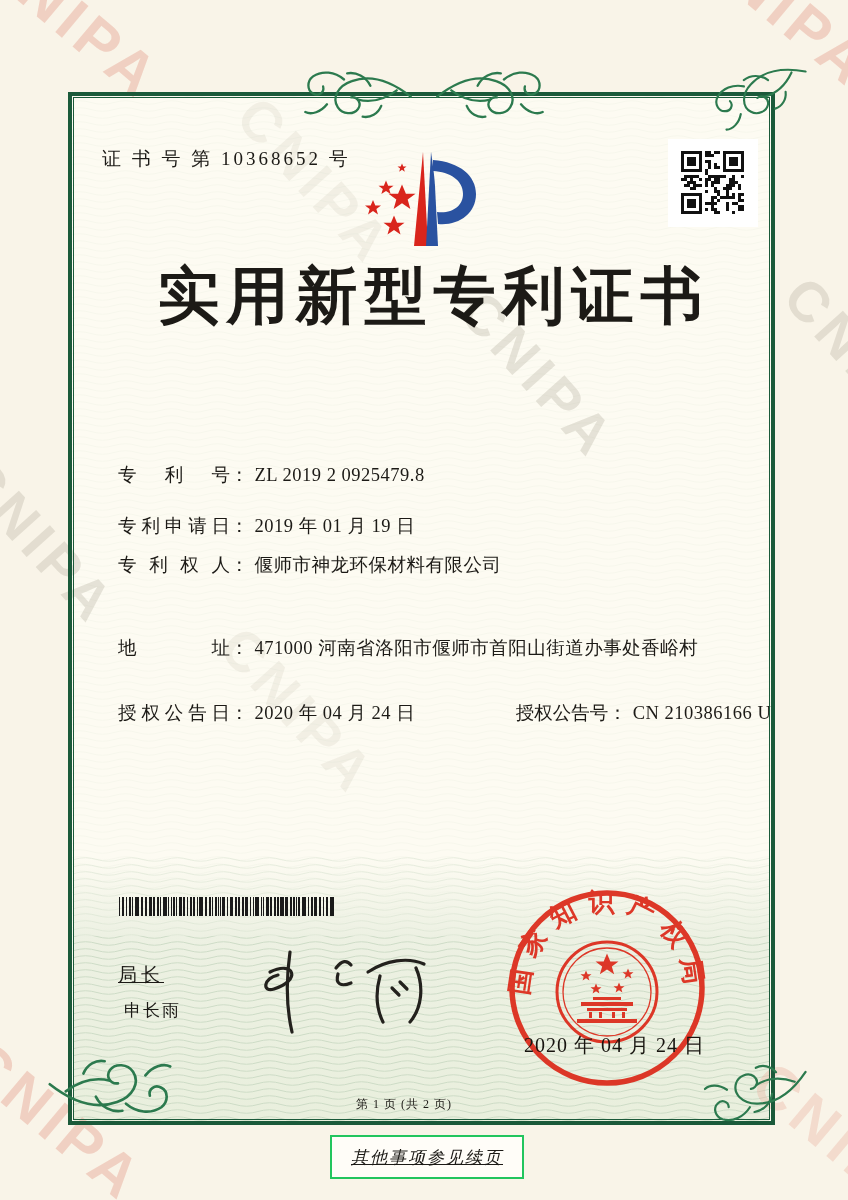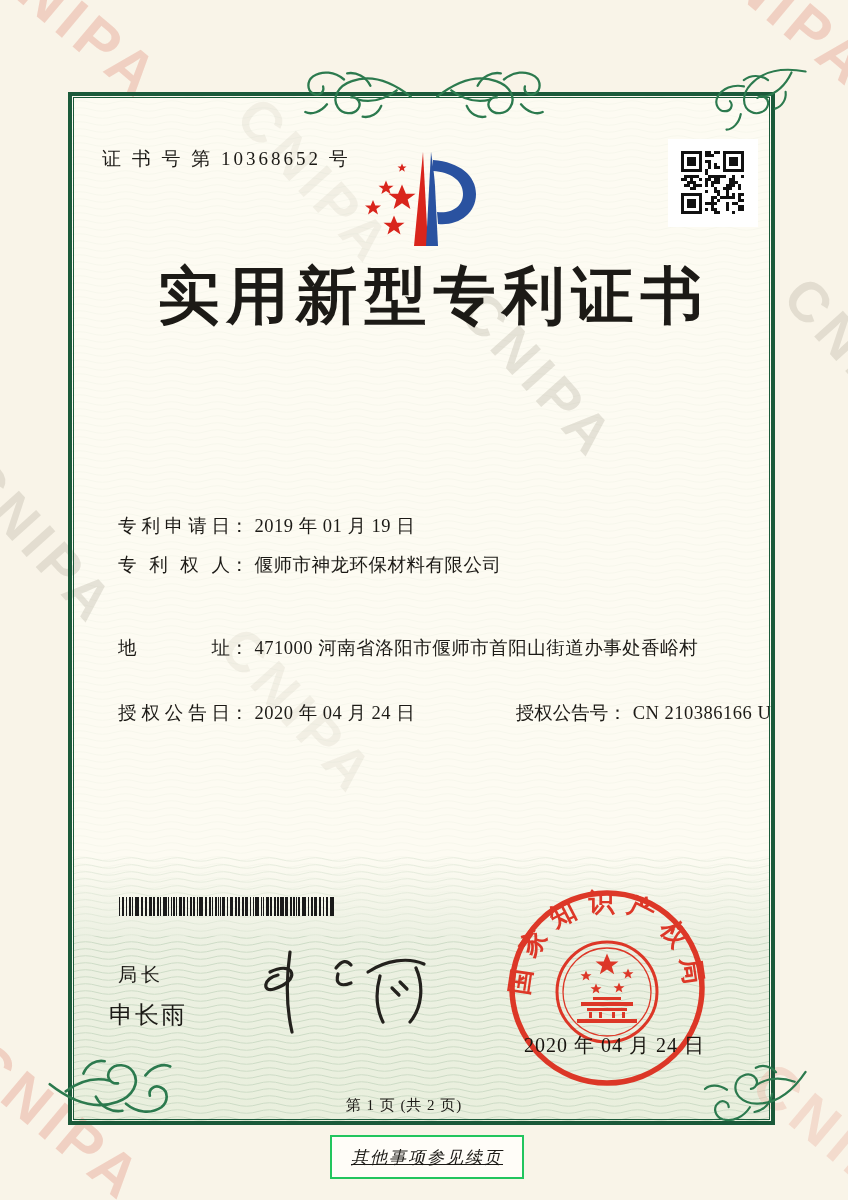--- a/index.html
+++ b/index.html
@@ -33,28 +33,28 @@
   .field-row{position:absolute;left:118px;width:640px;font-size:18.5px;z-index:3;white-space:nowrap;}
   .flabel{display:inline-block;width:112px;text-align:justify;text-align-last:justify;vertical-align:bottom;}
   .fcolon{display:inline-block;margin-right:6px;}
   .fvalue{letter-spacing:0.5px;}
   .flabel2{margin-left:96px;}
 
   .body-text{position:absolute;left:118px;top:694px;width:638px;font-size:17.5px;line-height:26.5px;z-index:3;font-style:italic;}
   .body-text p{margin:0;text-indent:2em;text-align:justify;}
 
   .barcode{position:absolute;left:119px;top:897px;z-index:3;}
-  .signer-title{position:absolute;left:118px;top:962px;font-size:19px;letter-spacing:4px;z-index:3;}
-  .signer-name{position:absolute;left:109px;top:999px;font-size:24px;letter-spacing:2px;z-index:3;}
+  .signer-title{position:absolute;left:118px;top:962px;font-size:19px;letter-spacing:4px;z-index:3;text-decoration:underline;}
+  .signer-name{position:absolute;left:124px;top:999px;font-size:17px;letter-spacing:2px;z-index:3;}
   .signature{position:absolute;left:246px;top:942px;z-index:3;}
 
   .seal{position:absolute;left:505px;top:886px;width:204px;height:204px;z-index:4;opacity:0.93;}
   .seal-date{position:absolute;left:517px;top:1032px;width:195px;text-align:center;font-size:20px;letter-spacing:1px;color:#17140f;z-index:5;}
 
-  .page-indicator{position:absolute;left:319px;top:1096px;width:170px;text-align:center;font-size:15px;letter-spacing:1px;z-index:3;}
+  .page-indicator{position:absolute;left:319px;top:1096px;width:170px;text-align:center;font-size:12px;letter-spacing:1px;z-index:3;}
   .note-box{position:absolute;left:330px;top:1135px;width:190px;height:40px;background:#fffdf8;border:2px solid #22c55e;z-index:3;
             display:flex;align-items:center;justify-content:center;font-size:17px;font-style:italic;letter-spacing:2px;text-decoration:underline;}
 </style>
 </head>
 <body>
 
 <div class="page">
 
   <div class="wm wm-pink" style="left:-35px;top:-16px;font-size:60px;transform:rotate(40deg);">CNIPA</div>
   <div class="wm wm-pink" style="left:676px;top:-28px;font-size:60px;transform:rotate(40deg);">CNIPA</div>
@@ -247,20 +247,23 @@
         <rect x="45" y="3" width="15" height="15" fill="#fff"></rect>
         <rect x="48" y="6" width="9" height="9" fill="#111"></rect>
         <rect x="0" y="42" width="21" height="21" fill="#111"></rect>
         <rect x="3" y="45" width="15" height="15" fill="#fff"></rect>
         <rect x="6" y="48" width="9" height="9" fill="#111"></rect>
       </svg>
   </div>
 
   <div class="title">实用新型专利证书</div>
 
+  <div class="field-row" style="top:462px">
+    <span class="flabel">专利号</span><span class="fcolon">：</span><span class="fvalue">ZL 2019 2 0925479.8</span>
+  </div>
   <div class="field-row" style="top:513px">
     <span class="flabel">专利申请日</span><span class="fcolon">：</span><span class="fvalue">2019 年 01 月 19 日</span>
   </div>
   <div class="field-row" style="top:552px">
     <span class="flabel">专利权人</span><span class="fcolon">：</span><span class="fvalue">偃师市神龙环保材料有限公司</span>
   </div>
   <div class="field-row" style="top:635px">
     <span class="flabel">地址</span><span class="fcolon">：</span><span class="fvalue">471000 河南省洛阳市偃师市首阳山街道办事处香峪村</span>
   </div>
   <div class="field-row" style="top:700px">

